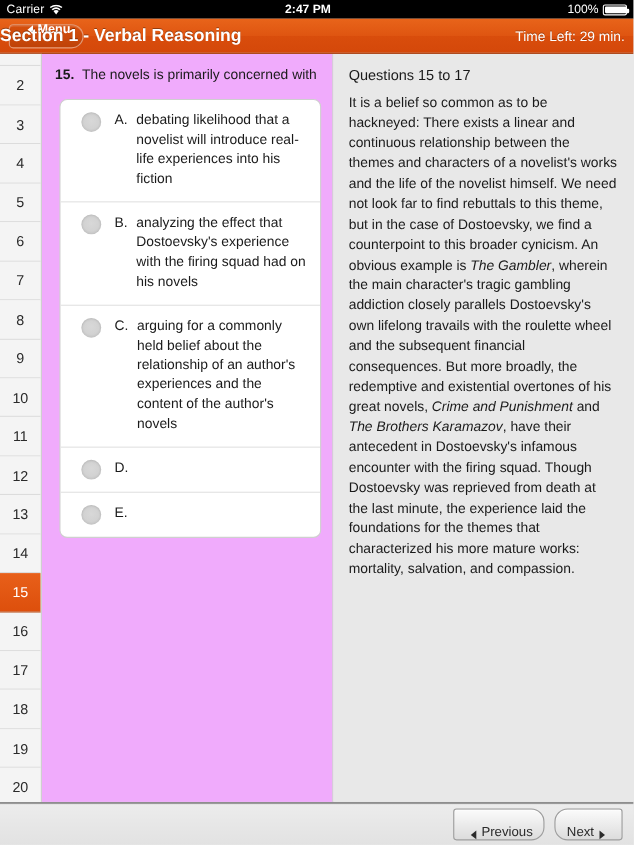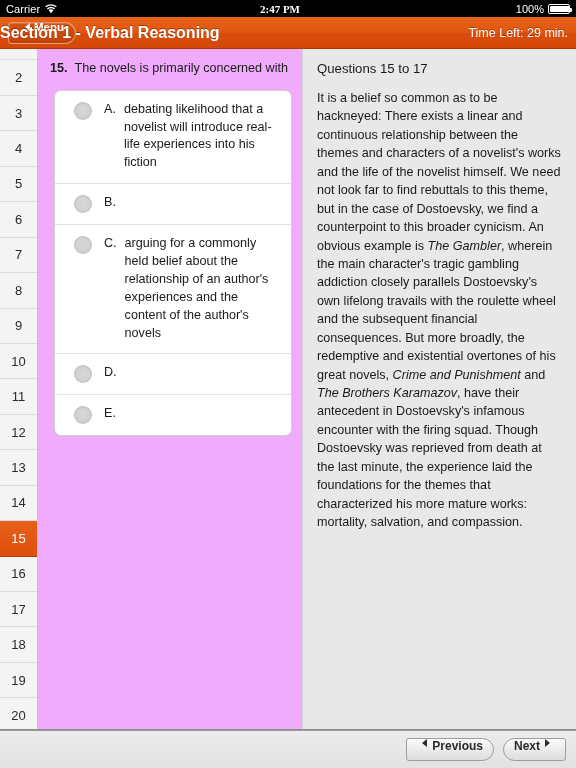--- a/index.html
+++ b/index.html
@@ -33,21 +33,21 @@
     flex: 0 0 17px;
     position: relative;
     gap: 44px;
   }
   .sb-left { display: flex; align-items: center; gap: 5px; }
   .sb-carrier { font-size: 11px; letter-spacing: .1px; }
   .wifi-icon { display: inline-block; width: 12px; height: 10px; position: relative; }
   .wifi-icon svg { display: block; }
   .sb-center {
     position: absolute; left: 0; right: 16px; text-align: center;
-    font-size: 11px; font-weight: bold; pointer-events: none; font-family: Liberation Serif, serif;
+    font-size: 11px; font-weight: bold; pointer-events: none;
   }
   .sb-right {
     margin-left: auto; display: flex; align-items: center; gap: 4px;
     font-size: 11px; position: relative; z-index: 2;
   }
   .battery {
     width: 22px; height: 10px; border: 1px solid #ffffff; border-radius: 2px;
     position: relative; display: inline-block;
   }
   .battery::after {
@@ -199,21 +199,21 @@
   
   .passage-col {
     flex: 1 1 auto;
     padding: 12px 14px 10px 14px;
     overflow: hidden;
     background: #e8e8e8;
   }
   .passage-title {
     font-size: 13.2px;
     color: #1a1a1a;
-    margin-bottom: 13px;
+    margin-bottom: 8px;
   }
   .passage-body {
     font-size: 12.6px;
     color: #1a1a1a;
     line-height: 1.465;
     text-align: left;
   }
   .passage-body i { font-style: italic; }
 
   
@@ -222,23 +222,23 @@
     height: 38px;
     background: linear-gradient(to bottom, #ececec 0%, #e2e2e2 100%);
     border-top: 1px solid #9a9a9a;
     display: flex;
     align-items: center;
     justify-content: flex-end;
     padding: 0 10px;
     gap: 9px;
   }
   .navbtn {
-    height: 23px;
-    display: flex; align-items: flex-start; gap: 5px;
-    font-size: 12px; font-weight: bold; color: #2b2b2b;
+    height: 29px;
+    display: flex; align-items: flex-end; gap: 5px;
+    font-size: 12px; font-weight: normal; color: #2b2b2b;
     background: linear-gradient(to bottom, #fbfbfb 0%, #dcdcdc 100%);
     border: 1px solid #9c9c9c;
     cursor: pointer;
     box-shadow: 0 1px 0 rgba(255,255,255,.6) inset;
   }
   .navbtn.prev { padding: 0 10px 0 15px; border-radius: 3px 12px 12px 3px; }
   .navbtn.next { padding: 0 15px 0 10px; border-radius: 12px 3px 3px 12px; }
   .tri-l {
     width: 0; height: 0;
     border-top: 4px solid transparent; border-bottom: 4px solid transparent;
@@ -358,20 +358,21 @@
       </div>
       <div class="options" id="options-list">
           <div class="option">
             <span class="radio"></span>
             <span class="opt-letter">A.</span>
             <span class="opt-text">debating likelihood that a novelist will introduce real-life experiences into his fiction</span>
           </div>
           <div class="option">
             <span class="radio"></span>
             <span class="opt-letter">B.</span>
+            <span class="opt-text">analyzing the effect that Dostoevsky's experience with the firing squad had on his novels</span>
           </div>
           <div class="option">
             <span class="radio"></span>
             <span class="opt-letter">C.</span>
             <span class="opt-text">arguing for a commonly held belief about the relationship of an author's experiences and the content of the author's novels</span>
           </div>
           <div class="option">
             <span class="radio"></span>
             <span class="opt-letter">D.</span>
           </div>

